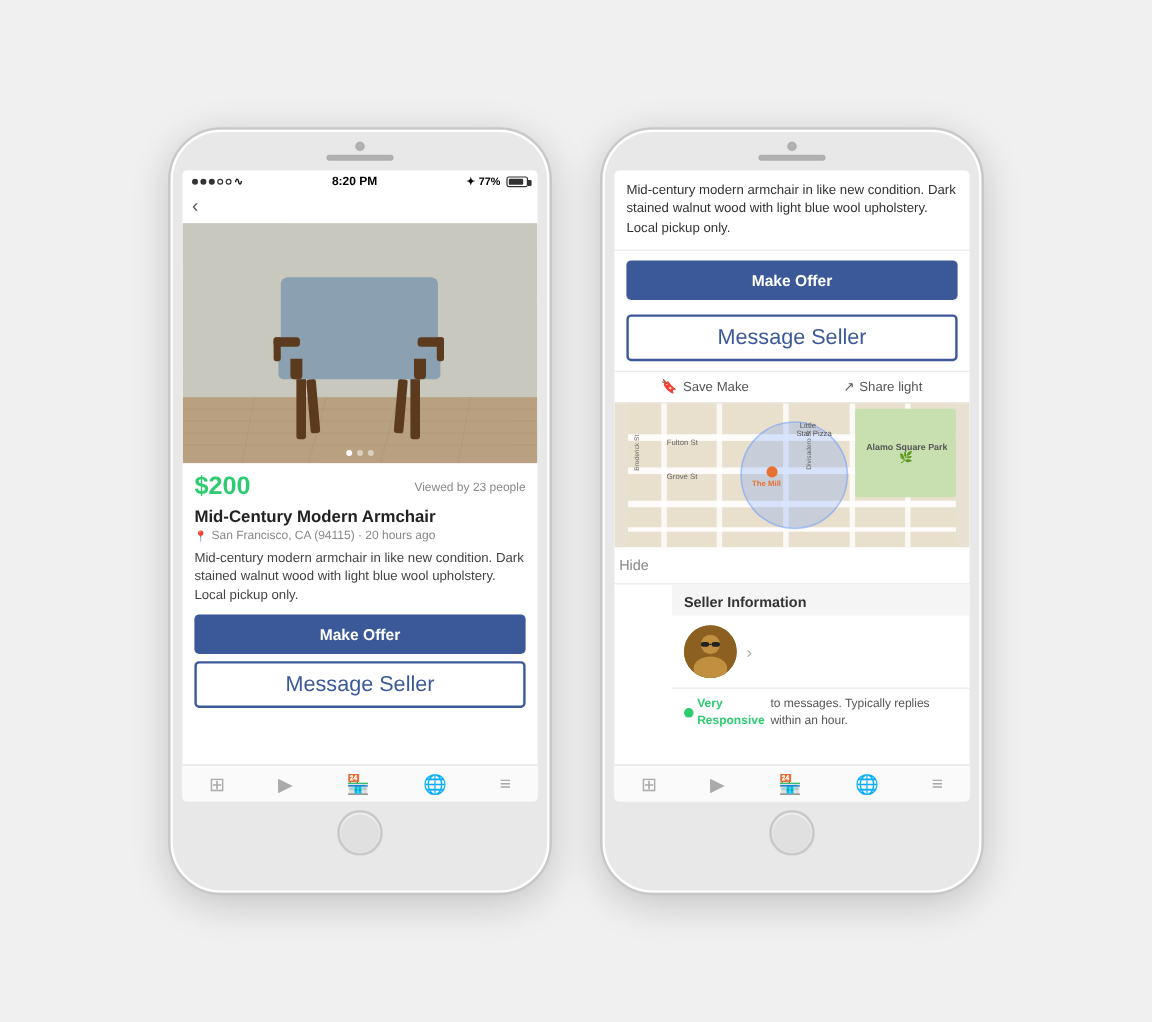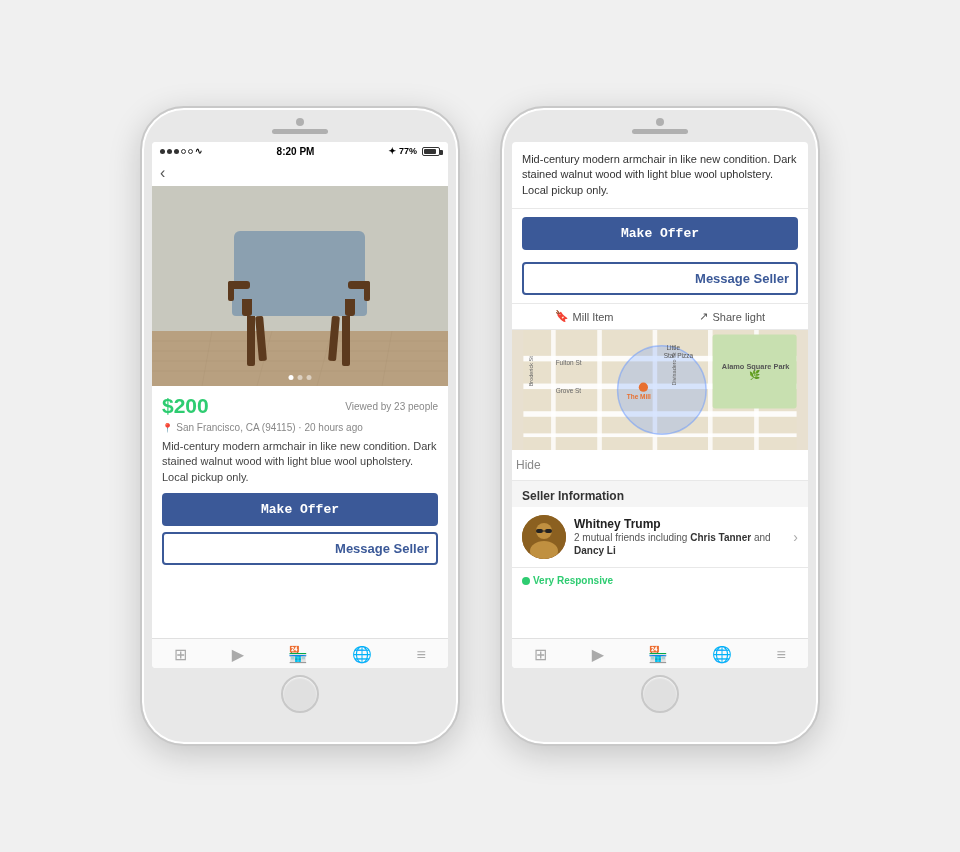--- a/index.html
+++ b/index.html
@@ -201,33 +201,31 @@
       width: 100%;
       background: #3b5998;
       color: #fff;
       border: none;
       border-radius: 4px;
       padding: 9px;
       font-size: 13px;
       font-weight: 600;
       cursor: pointer;
       margin-bottom: 6px;
-      font-family: Liberation Mono, monospace;
     }
     .btn-message {
       width: 100%;
       background: #fff;
       color: #3b5998;
       border: 2px solid #3b5998;
       border-radius: 4px;
       padding: 7px;
-      font-size: 13px;
-      font-weight: 700;
+      font-size: 18px;
+      font-weight: 400;
       cursor: pointer;
-      text-align: right;
     }
 
     
     .tab-bar {
       display: flex;
       justify-content: space-around;
       align-items: center;
       padding: 6px 0 4px;
       border-top: 1px solid #e0e0e0;
       background: #fafafa;
@@ -317,20 +315,21 @@
       padding: 8px 4px;
       font-size: 12px;
       color: #888;
       border-bottom: 1px solid #e8e8e8;
       cursor: pointer;
       flex-shrink: 0;
     }
 
     .seller-section {
       flex-shrink: 0;
+      margin-left: 48px;
     }
     .seller-header {
       padding: 8px 10px 4px;
       font-size: 12px;
       font-weight: 700;
       color: #333;
       background: #f5f5f5;
     }
     .seller-row {
       display: flex;
@@ -453,20 +452,21 @@
           <div class="dot"></div>
           <div class="dot"></div>
         </div>
       </div>
 
       <div class="product-info">
         <div class="price-row">
           <span class="price">$200</span>
           <span class="viewed-text">Viewed by 23 people</span>
         </div>
+        <div class="product-title">Mid-Century Modern Armchair</div>
         <div class="product-meta">
           <span class="pin-icon">📍</span>
           <span>San Francisco, CA (94115) · 20 hours ago</span>
         </div>
         <div class="product-desc">Mid-century modern armchair in like new condition. Dark stained walnut wood with light blue wool upholstery. Local pickup only.</div>
         <button class="btn-make-offer">Make Offer</button>
         <button class="btn-message">Message Seller</button>
       </div>
 
       <div class="tab-bar">
@@ -497,21 +497,21 @@
       <div class="description-box">Mid-century modern armchair in like new condition. Dark stained walnut wood with light blue wool upholstery. Local pickup only.</div>
 
       <div class="action-buttons">
         <button class="btn-make-offer">Make Offer</button>
         <button class="btn-message">Message Seller</button>
       </div>
 
       <div class="save-share-row">
         <div class="save-share-btn">
           <span>🔖</span>
-          <span>Mill Item</span>
+          <span>Save Make</span>
         </div>
         <div class="save-share-btn">
           <span>↗</span>
           <span>Share light</span>
         </div>
       </div>
 
       <div class="map-container">
         <svg class="map-svg" viewBox="0 0 296 130">
 
@@ -559,37 +559,29 @@
               <rect width="44" height="44" fill="#8B6020"></rect>
 
               <circle cx="22" cy="16" r="8" fill="#c09040"></circle>
               <ellipse cx="22" cy="36" rx="14" ry="10" fill="#c09040"></ellipse>
 
               <rect x="14" y="14" width="7" height="4" rx="2" fill="#222"></rect>
               <rect x="23" y="14" width="7" height="4" rx="2" fill="#222"></rect>
               <line x1="21" y1="16" x2="23" y2="16" stroke="#222" stroke-width="1"></line>
             </svg>
           </div>
-          <div class="seller-info">
-            <div class="seller-name">Whitney Trump</div>
-            <div class="seller-mutual">
-              <span>2 mutual friends including</span>
-              <strong>Chris Tanner</strong>
-              <span> and </span>
-              <strong>Dancy Li</strong>
-            </div>
-          </div>
           <span class="chevron-right">›</span>
         </div>
 
         <div class="responsive-row">
           <div class="green-badge">
             <span class="green-dot"></span>
             <span class="very-responsive">Very Responsive</span>
           </div>
+          <span>to messages. Typically replies within an hour.</span>
         </div>
       </div>
 
       <div class="tab-bar" style="margin-top:auto;">
         <span class="tab-icon">⊞</span>
         <span class="tab-icon">▶</span>
         <span class="tab-icon active">🏪</span>
         <span class="tab-icon">🌐</span>
         <span class="tab-icon">≡</span>
       </div>

